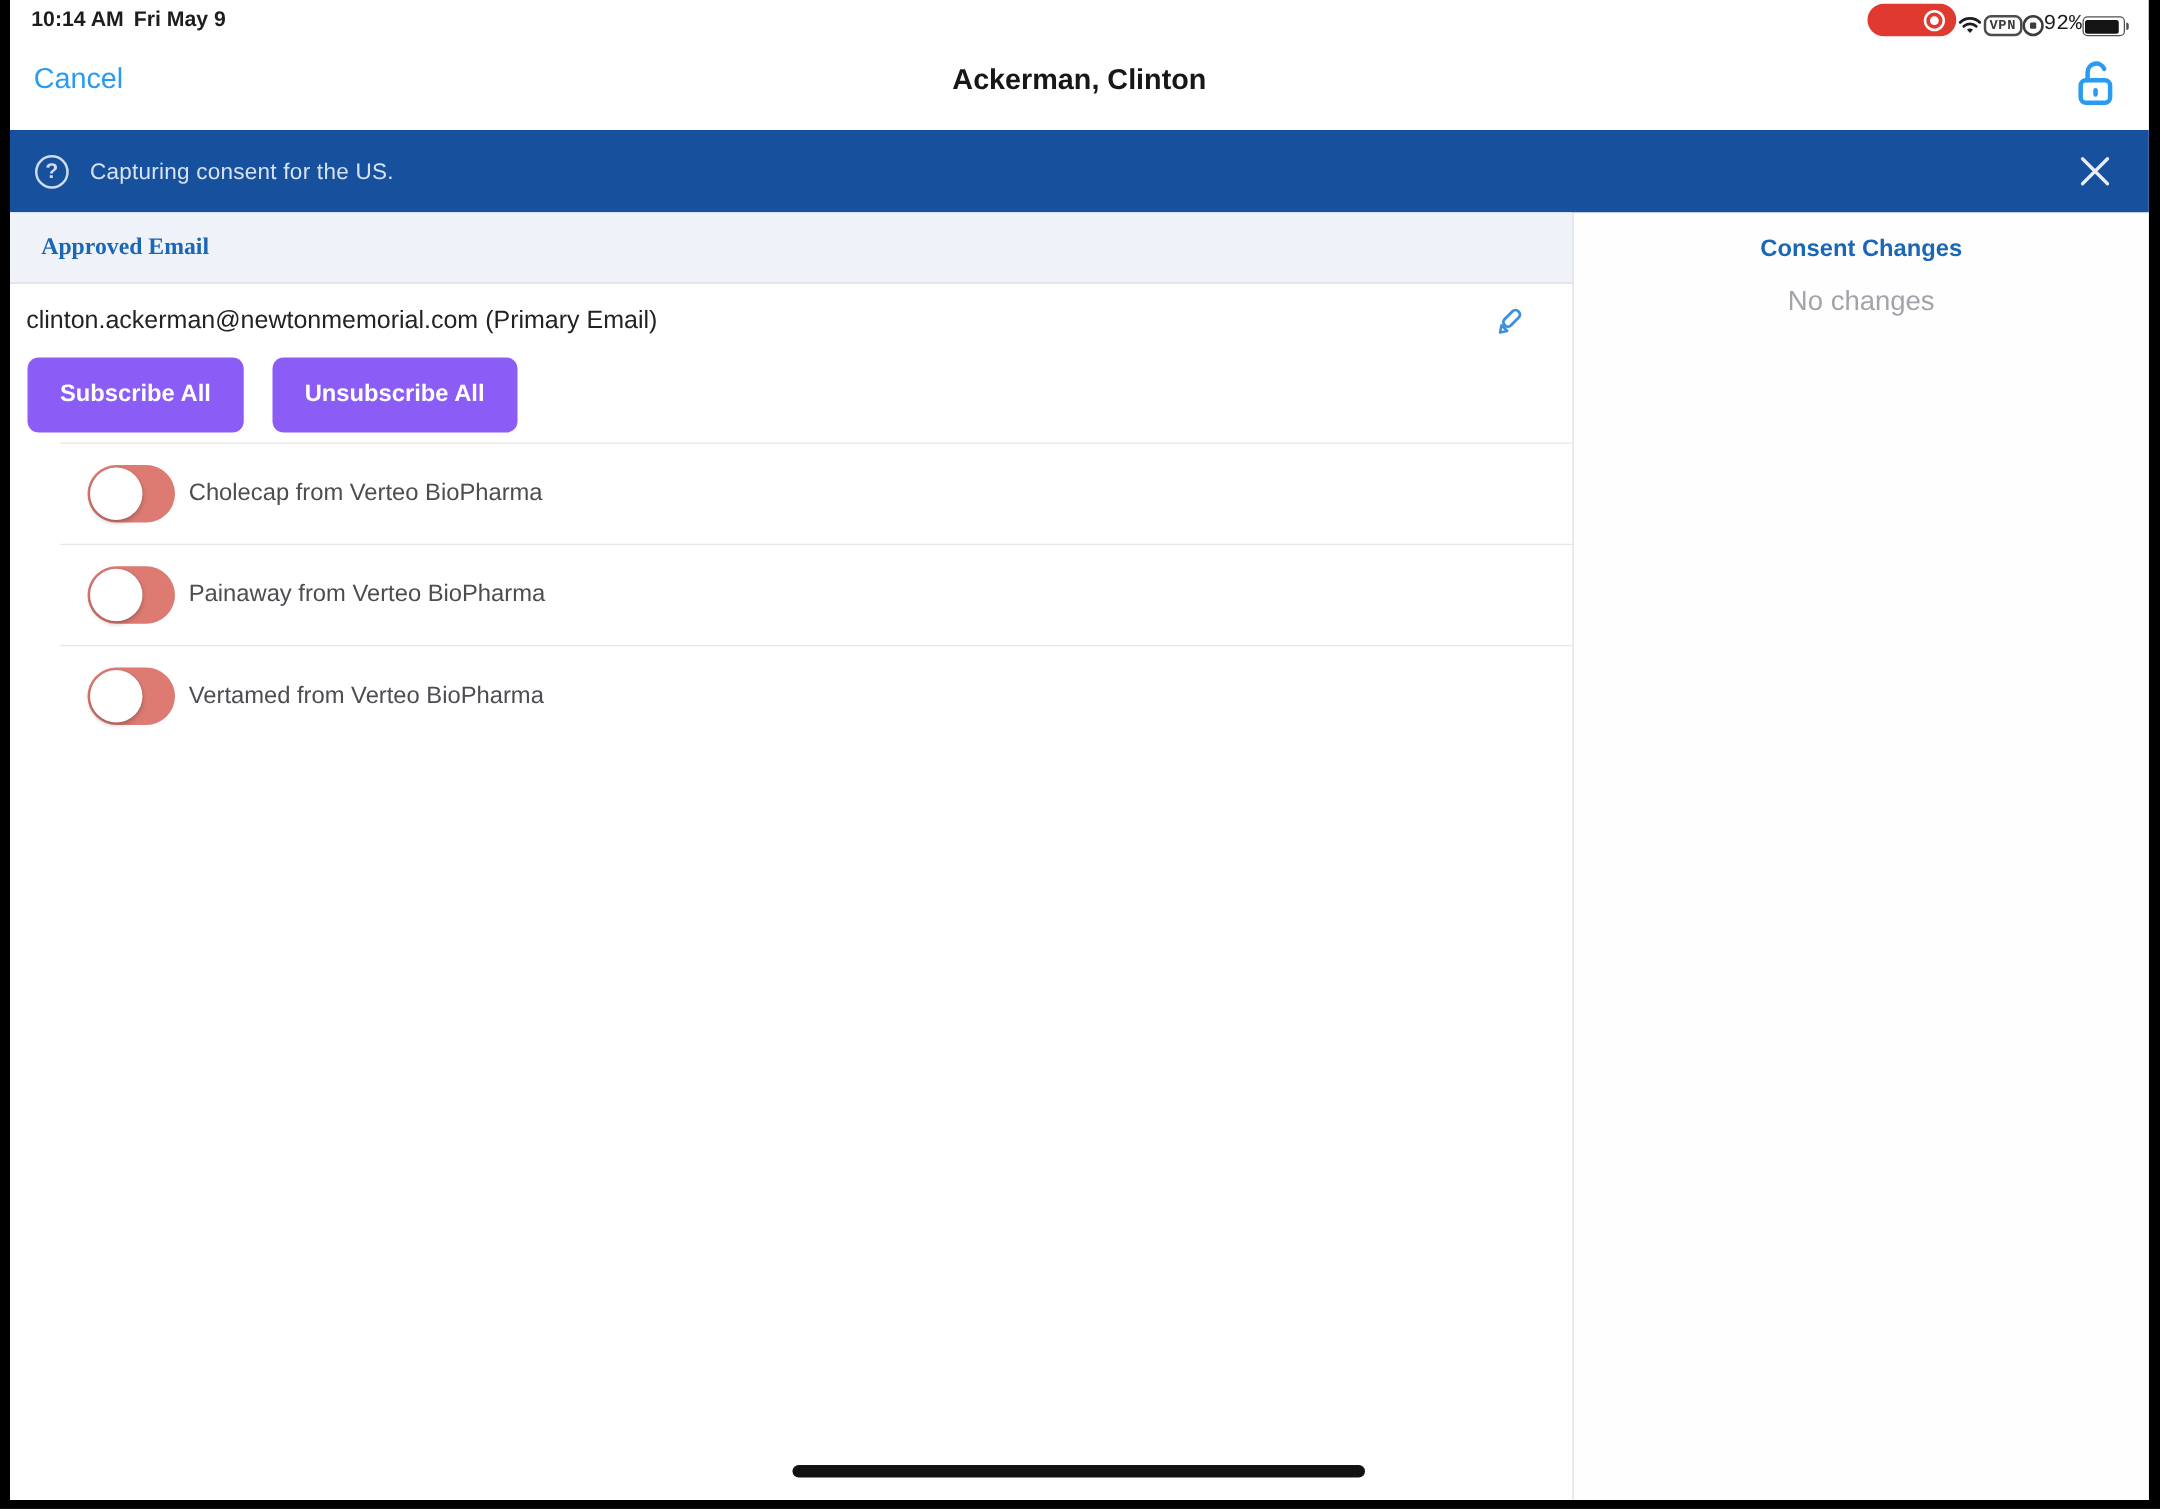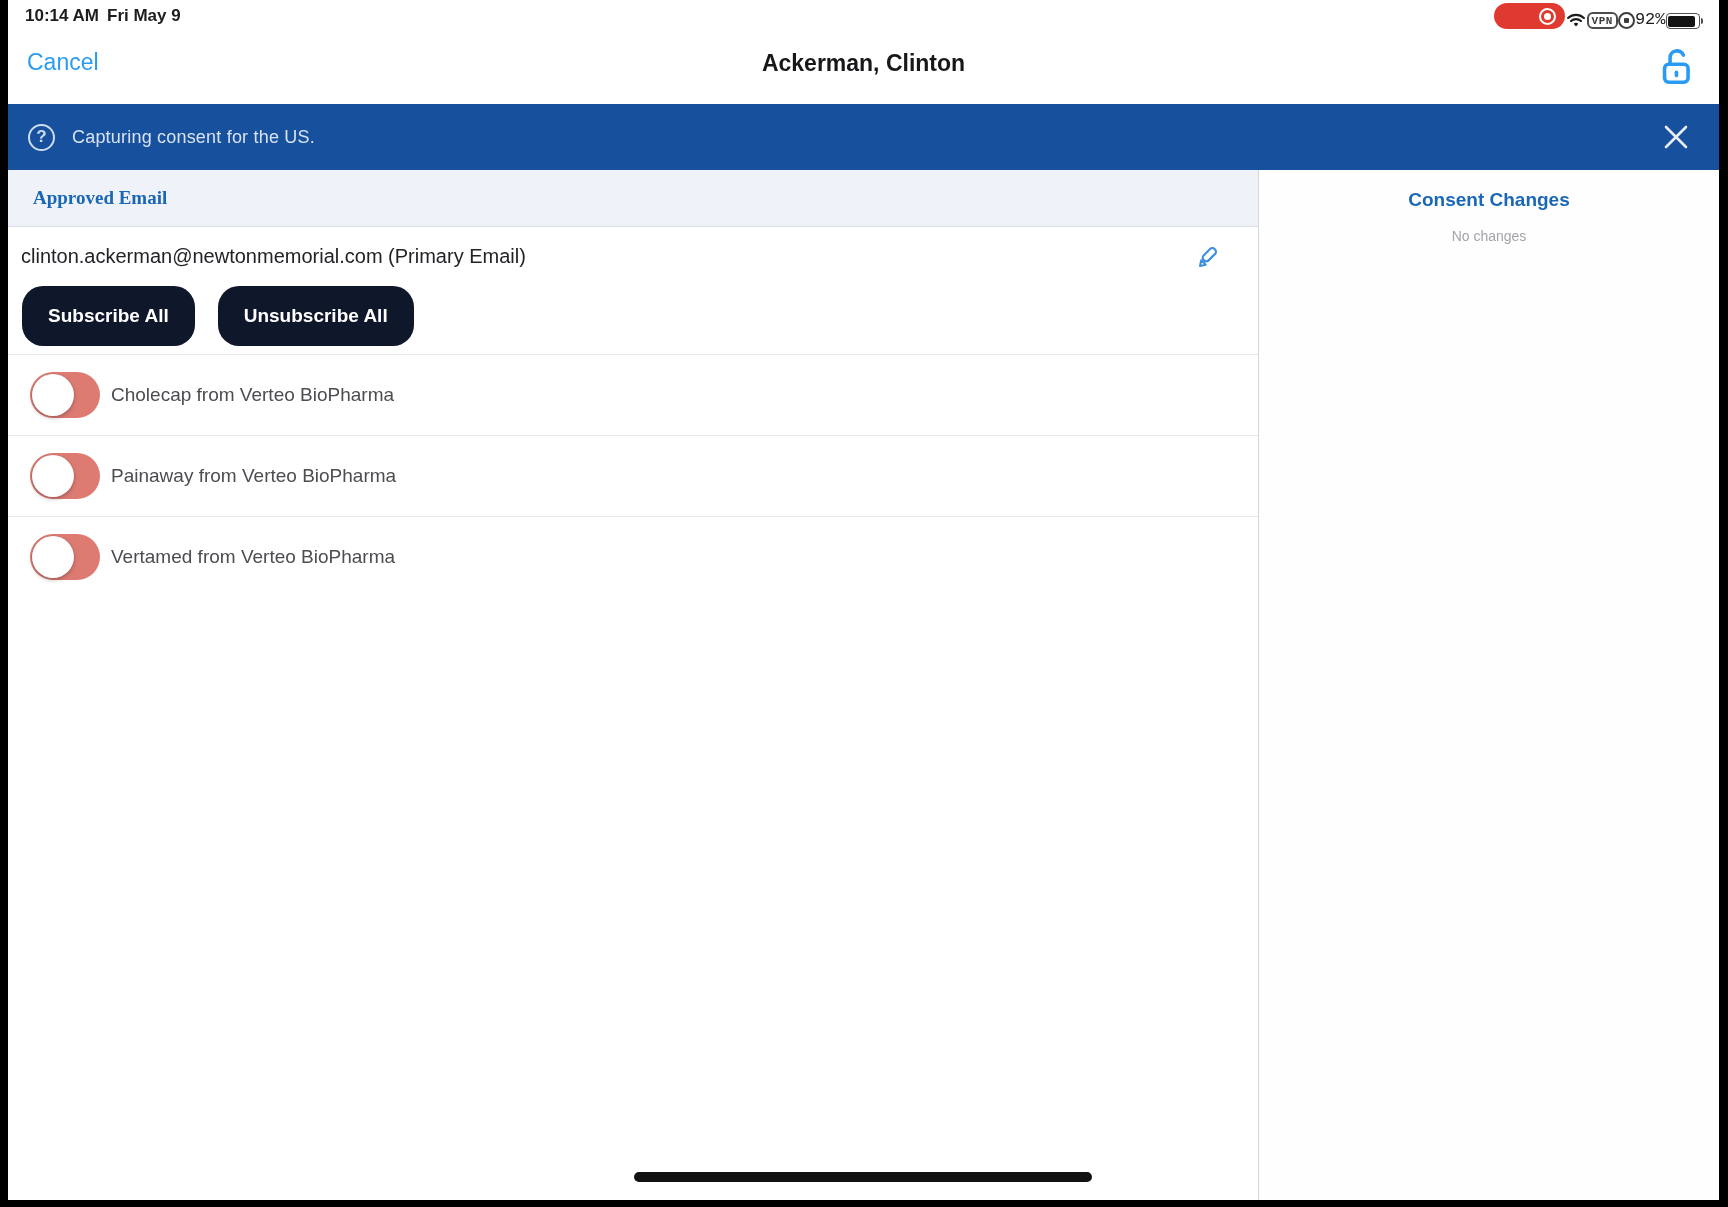--- a/index.html
+++ b/index.html
@@ -45,36 +45,36 @@
                color:#cfdcf0; font-size:17px; font-weight:700; }
   .banner-text { margin-left:17px; font-size:18px; color:#d7e2f3; letter-spacing:.2px; }
   .banner-close { margin-left:auto; width:34px; height:34px; cursor:pointer; }
 
   
   .main { position:absolute; left:0; top:170px; width:100%; height:1030px; display:flex; }
   .left-panel { width:1250px; flex:none; background:#fff; }
   .vdiv { width:1px; background:#d4d8df; flex:none; }
   .sidebar { flex:1; background:#fefefe; text-align:center; padding-top:19px; }
   .sidebar-title { font-size:19px; font-weight:700; color:#1a67b6; }
-  .sidebar-empty { margin-top:17px; font-size:14px; color:#a2a4aa; }
+  .sidebar-empty { margin-top:17px; font-size:22px; color:#a2a4aa; }
 
   .band { height:57px; background:#eff3f9; border-bottom:1px solid #d9dde4;
           display:flex; align-items:center; padding-left:25px;font-family:Liberation Serif, serif; }
   .band-title { font-size:19px; font-weight:700; color:#1a67b6; }
 
   .email-row { height:59px; display:flex; align-items:center; padding:0 34px 0 13px; }
   .email-text { font-size:20px; font-weight:400; color:#222327; }
   .pencil-btn { margin-left:auto; width:30px; height:30px; cursor:pointer; }
 
   .btn-row { display:flex; gap:23px; padding-left:14px; }
-  .blue-btn { height:60px; background:#0f172a; border:none; border-radius:21px; color:#fff;
+  .blue-btn { height:60px; background:#8b5cf6; border:none; border-radius:9px; color:#fff;
               font-size:19px; font-weight:700; padding:0 26px; cursor:pointer;
               font-family:"Liberation Sans", sans-serif; }
 
-  .toggle-list { margin-top:8px; }
+  .toggle-list { margin-top:8px;margin-left:40px; }
   .toggle-row { height:81px; border-top:1px solid #e6e6eb; display:flex; align-items:center;
                 padding-left:22px; }
   .switch { width:70px; height:46px; background:#dd7b73; border-radius:23px; flex:none;
             position:relative; cursor:pointer; }
   .knob { position:absolute; left:2px; top:2px; width:42px; height:42px; background:#fff;
           border-radius:50%; box-shadow:0 2px 4px rgba(0,0,0,.25), 0 0 0 .5px rgba(0,0,0,.06); }
   .toggle-label { margin-left:11px; font-size:19px; color:#4c4d51; }
 
   
   .home-bar { position:absolute; left:626px; top:1172px; width:458px; height:10px;

